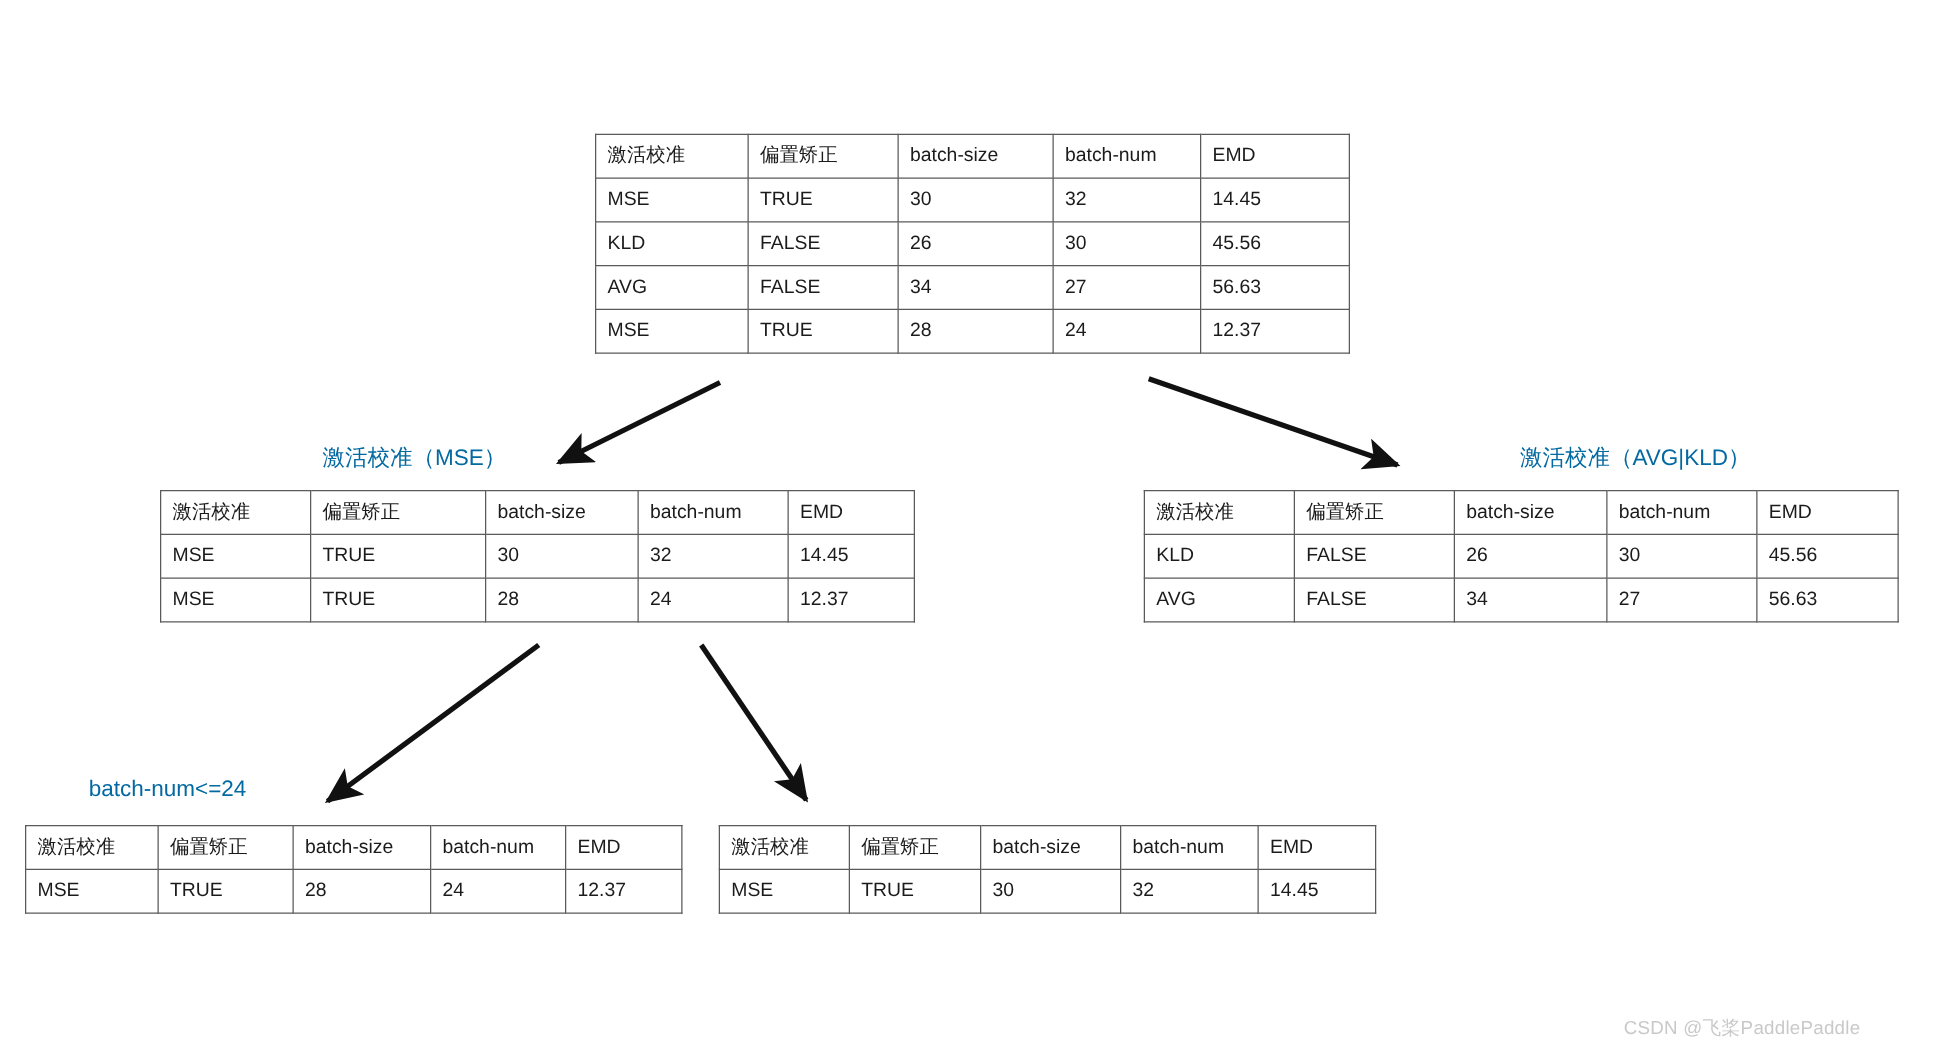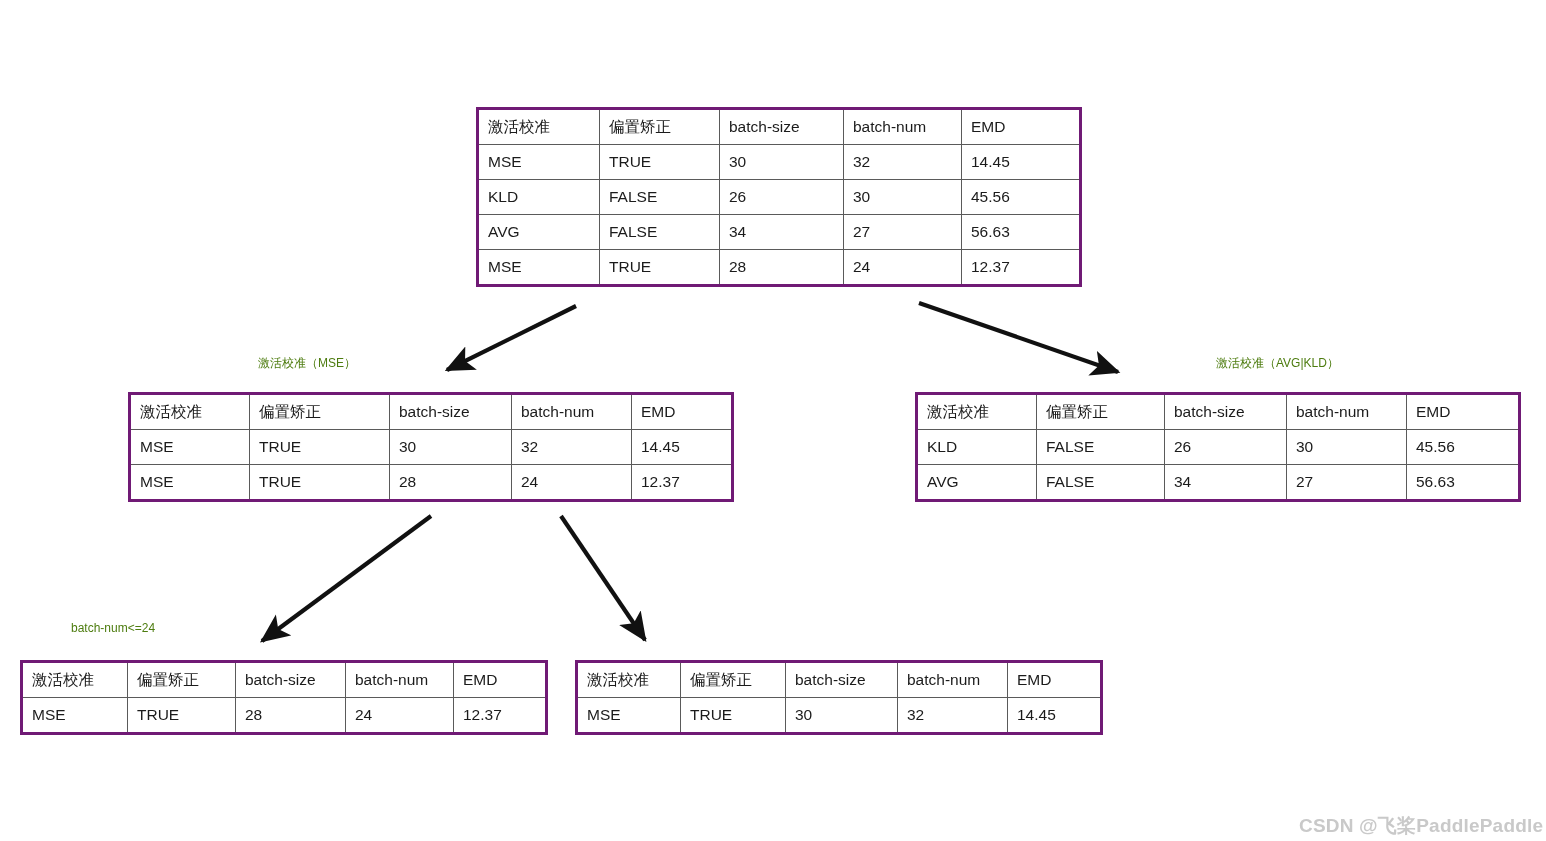--- a/index.html
+++ b/index.html
@@ -18,50 +18,49 @@
     background: #ffffff;
     overflow: hidden;
   }
   .node {
     position: absolute;
   }
   .dt-table {
     border-collapse: collapse;
     table-layout: fixed;
     background: #ffffff;
-    border: 3px solid #701a75;
+    border: 1px solid #701a75;
   }
   .dt-table td {
     border: 1px solid #5a5a5a;
     font-size: 15.5px;
     line-height: 1;
     padding: 0 0 0 9px;
     height: 34px;
     vertical-align: middle;
     white-space: nowrap;
     color: #1b1b1b;
     font-weight: 400;
   }
   .dt-table tr.head td {
     font-weight: 400;
   }
   .branch-label {
     position: absolute;
-    font-size: 12px;
+    font-size: 18px;
     line-height: 1;
     white-space: nowrap;
-    color: #4d7c0f;
+    color: #0369a1;
   }
   .watermark {
     position: absolute;
-    font-size: 19px;
+    font-size: 15px;
     color: #c9c9c9;
     white-space: nowrap;
     letter-spacing: 0.2px;
-    font-weight: bold;
   }
   svg.arrows {
     position: absolute;
     left: 0;
     top: 0;
     width: 1546px;
     height: 841px;
     pointer-events: none;
   }
 </style>

